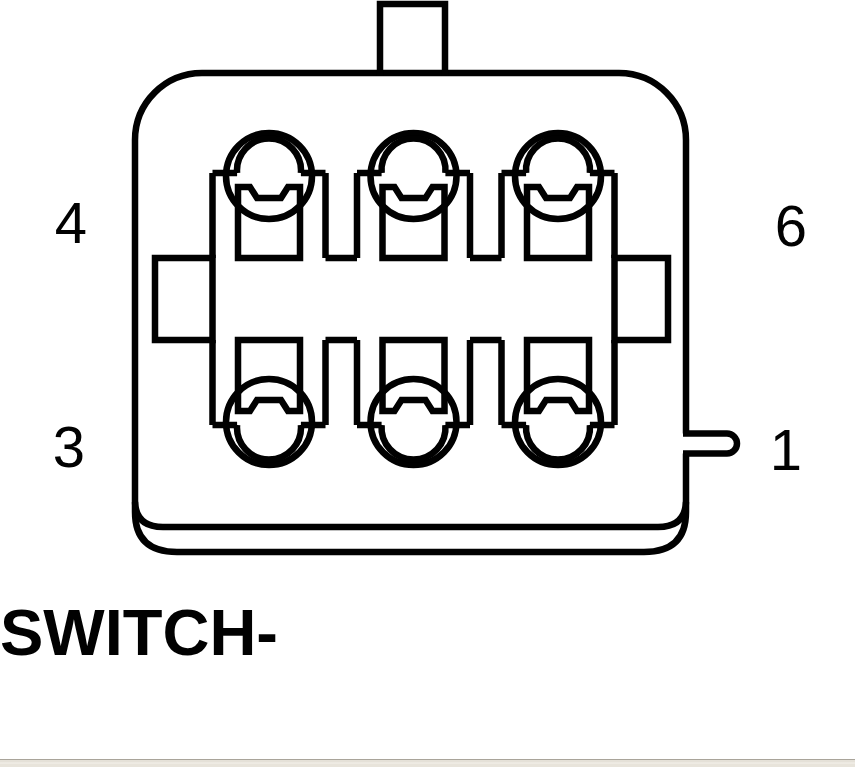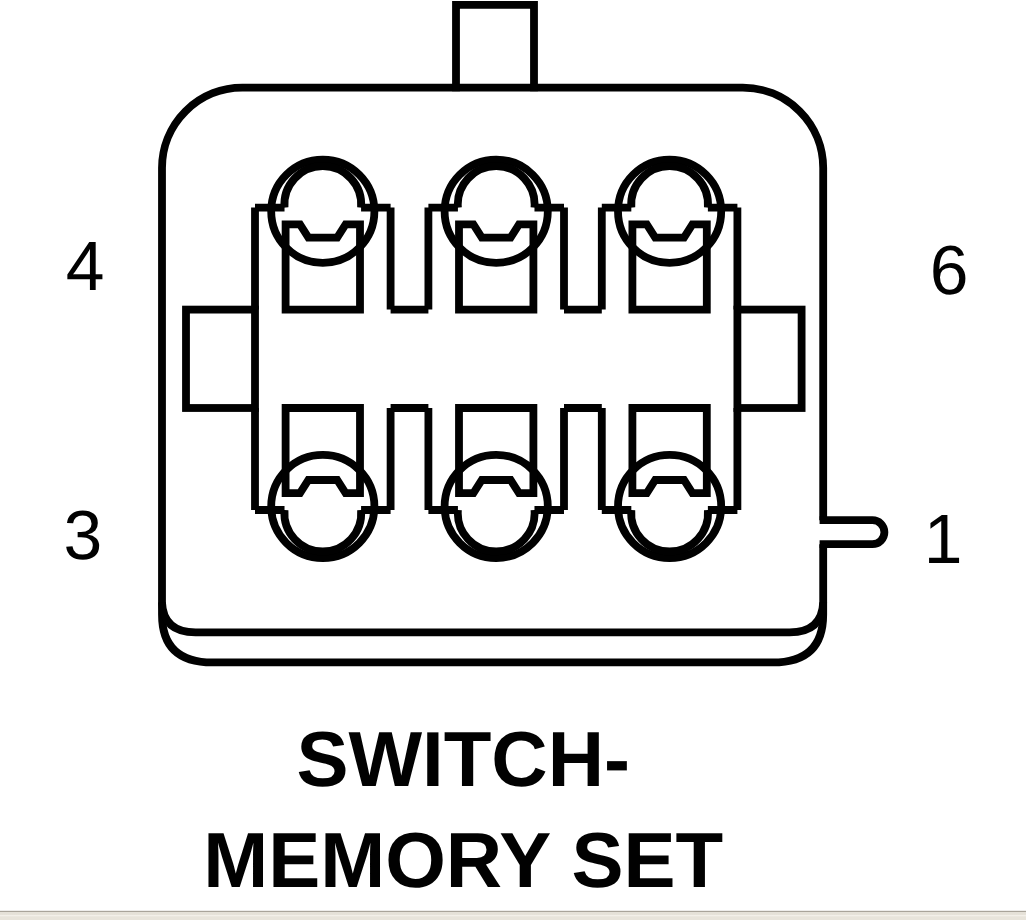--- a/index.html
+++ b/index.html
@@ -34,21 +34,21 @@
   }
   .lbl-4 { left: 71px;  top: 223px; }
   .lbl-6 { left: 791px; top: 226px; }
   .lbl-3 { left: 69px;  top: 447px; }
   .lbl-1 { left: 786px; top: 450px; }
   .caption {
     position: absolute;
     left: 0;
     top: 591px;
     width: 772px;
-    text-align: center;
+    text-align: left;
     color: #010101;
     font-weight: 700;
     font-size: 65px;
     line-height: 84px;
   }
   .footer-strip {
     position: absolute;
     left: 0; bottom: 0;
     width: 100%;
     height: 7px;
@@ -90,18 +90,17 @@
     <use href="#pin-unit" transform="translate(558 598) scale(1 -1)"></use>
   </svg>
 
   <div class="pin-label lbl-4">4</div>
   <div class="pin-label lbl-6">6</div>
   <div class="pin-label lbl-3">3</div>
   <div class="pin-label lbl-1">1</div>
 
   <div class="caption">
     <div>SWITCH-</div>
-    <div>MEMORY SET</div>
   </div>
 
   <div class="footer-strip"></div>
 
 </div>
 
 </body></html>

